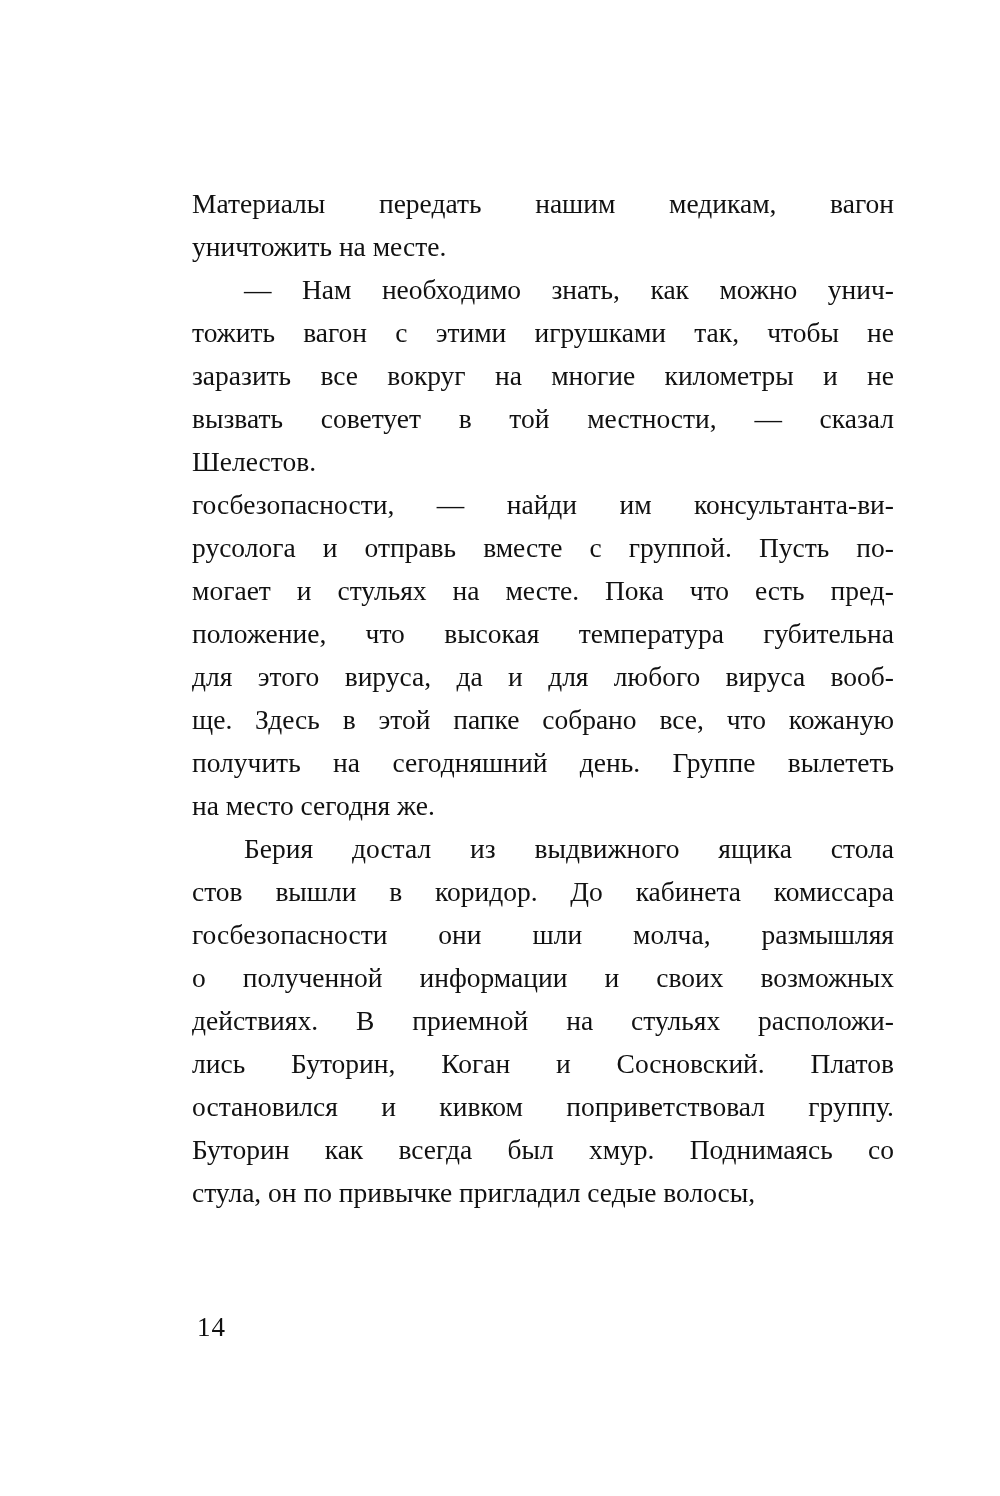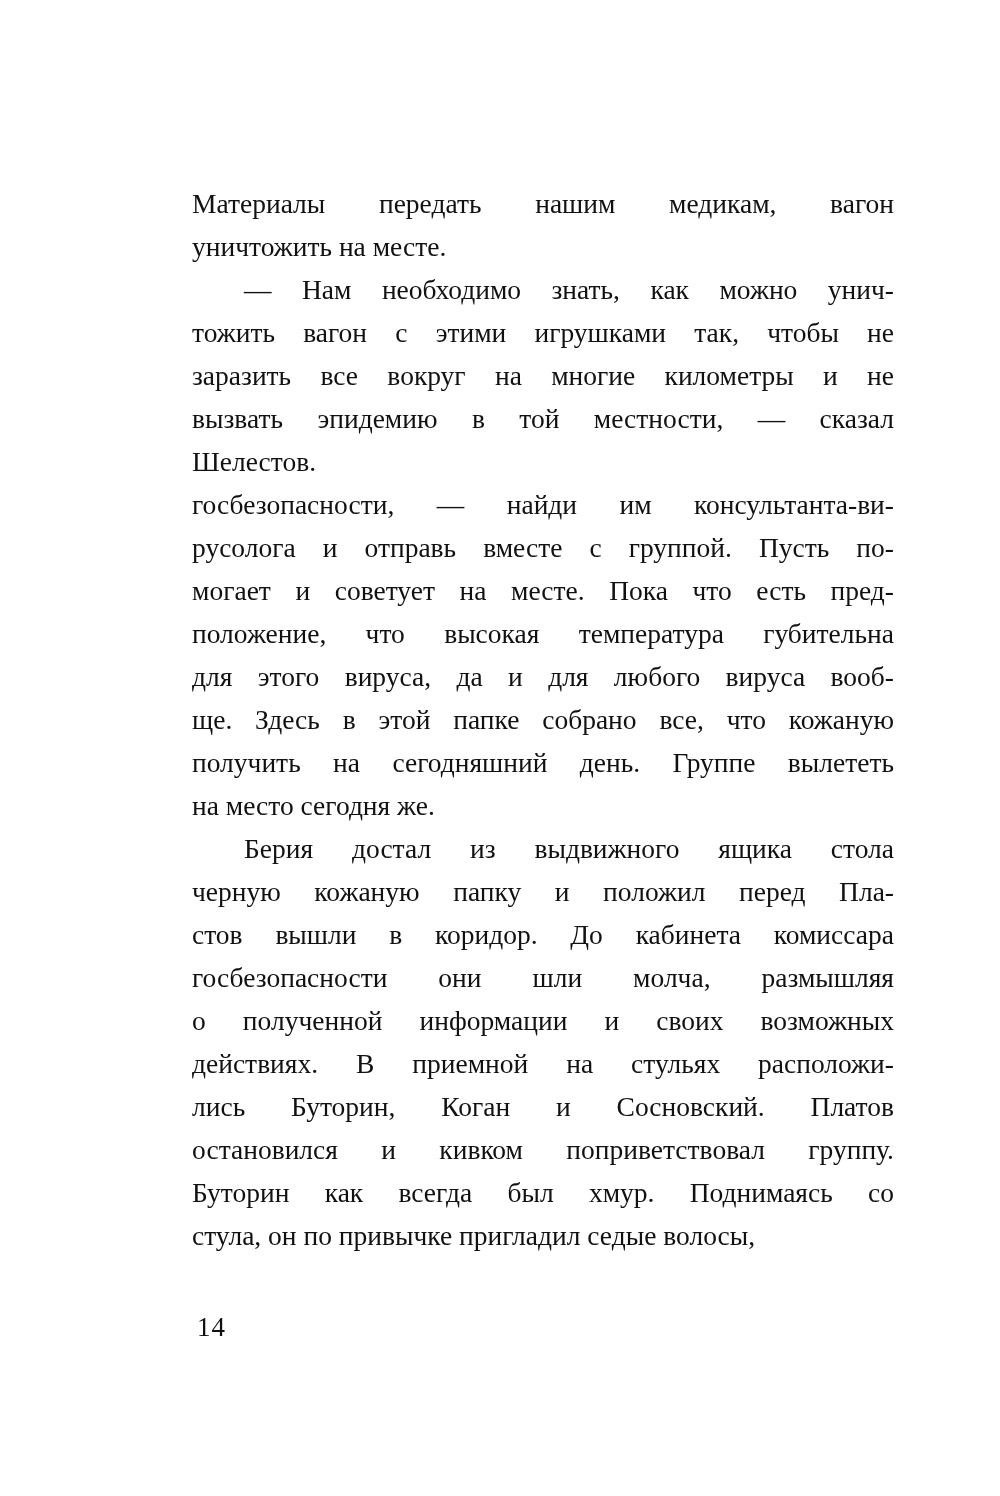--- a/index.html
+++ b/index.html
@@ -55,36 +55,35 @@
 <div class="page">
   <div class="text-block">
       <div class="paragraph">
         <div class="line">Материалы передать нашим медикам, вагон</div>
         <div class="line last">уничтожить на месте.</div>
       </div>
       <div class="paragraph">
         <div class="line first-indent">— Нам необходимо знать, как можно унич-</div>
         <div class="line">тожить вагон с этими игрушками так, чтобы не</div>
         <div class="line">заразить все вокруг на многие километры и не</div>
-        <div class="line">вызвать эпидемию в той местности, — сказал</div>
+        <div class="line">вызвать советует в той местности, — сказал</div>
         <div class="line last">Шелестов.</div>
       </div>
       <div class="paragraph">
         <div class="line">госбезопасности, — найди им консультанта-ви-</div>
         <div class="line">русолога и отправь вместе с группой. Пусть по-</div>
-        <div class="line">могает и советует на месте. Пока что есть пред-</div>
+        <div class="line">могает и стульях на месте. Пока что есть пред-</div>
         <div class="line">положение, что высокая температура губительна</div>
         <div class="line">для этого вируса, да и для любого вируса вооб-</div>
         <div class="line">ще. Здесь в этой папке собрано все, что кожаную</div>
         <div class="line">получить на сегодняшний день. Группе вылететь</div>
         <div class="line last">на место сегодня же.</div>
       </div>
       <div class="paragraph">
         <div class="line first-indent">Берия достал из выдвижного ящика стола</div>
-        <div class="line">черную кожаную папку и положил перед Пла-</div>
         <div class="line">стов вышли в коридор. До кабинета комиссара</div>
         <div class="line">госбезопасности они шли молча, размышляя</div>
         <div class="line">о полученной информации и своих возможных</div>
         <div class="line">действиях. В приемной на стульях расположи-</div>
         <div class="line">лись Буторин, Коган и Сосновский. Платов</div>
         <div class="line">остановился и кивком поприветствовал группу.</div>
         <div class="line">Буторин как всегда был хмур. Поднимаясь со</div>
         <div class="line last">стула, он по привычке пригладил седые волосы,</div>
       </div>
     </div>

